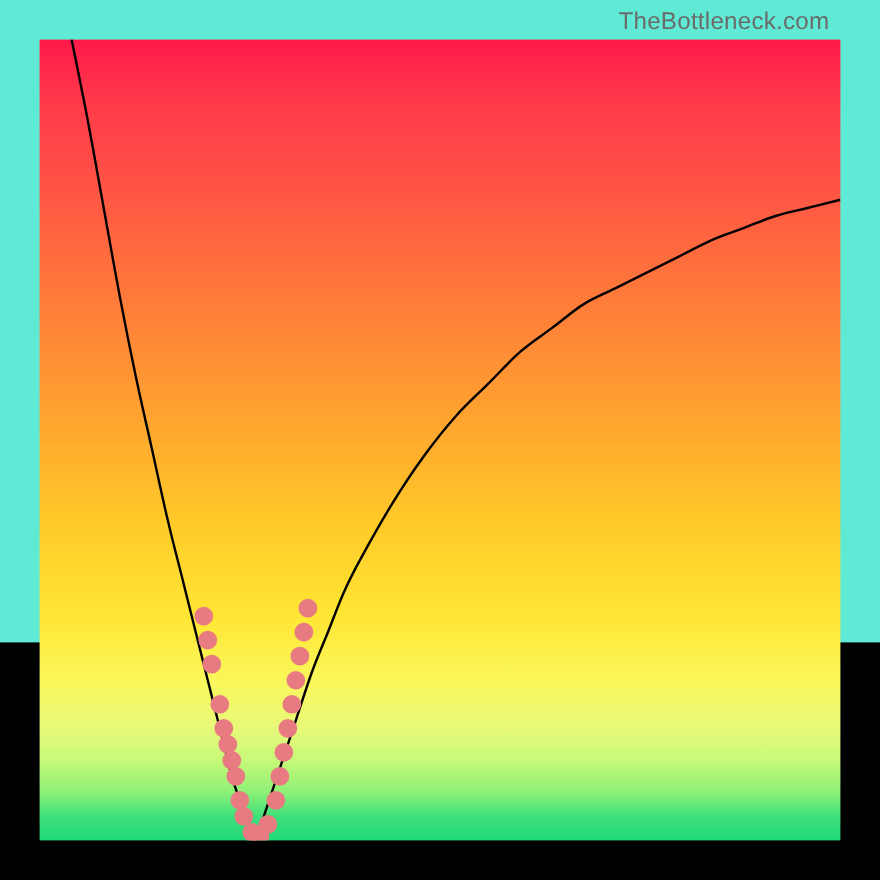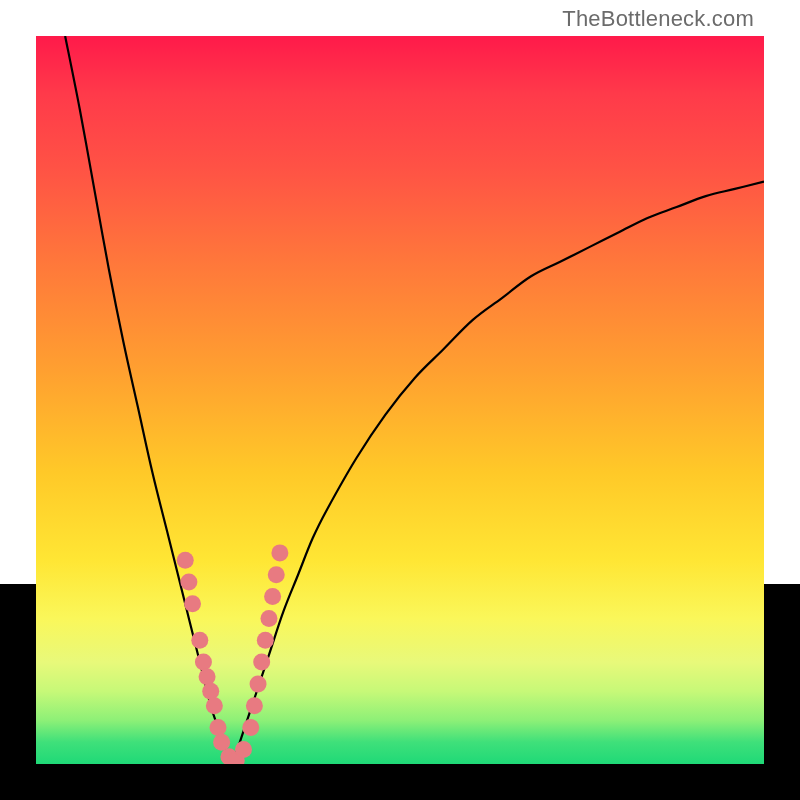--- a/index.html
+++ b/index.html
@@ -10,21 +10,21 @@
     background: #000;
     overflow: hidden;
     font-family: Arial, Helvetica, sans-serif;
   }
   .frame {
     position: absolute;
     left: 0;
     top: 0;
     width: 800px;
     height: 584px;
-    background: #ffffff;
+    background: #5eead4;
     text-align: right;
   }
   .plot-area {
     position: absolute;
     left: 36px;
     top: 36px;
     width: 728px;
     height: 728px;
     
     background: linear-gradient(

